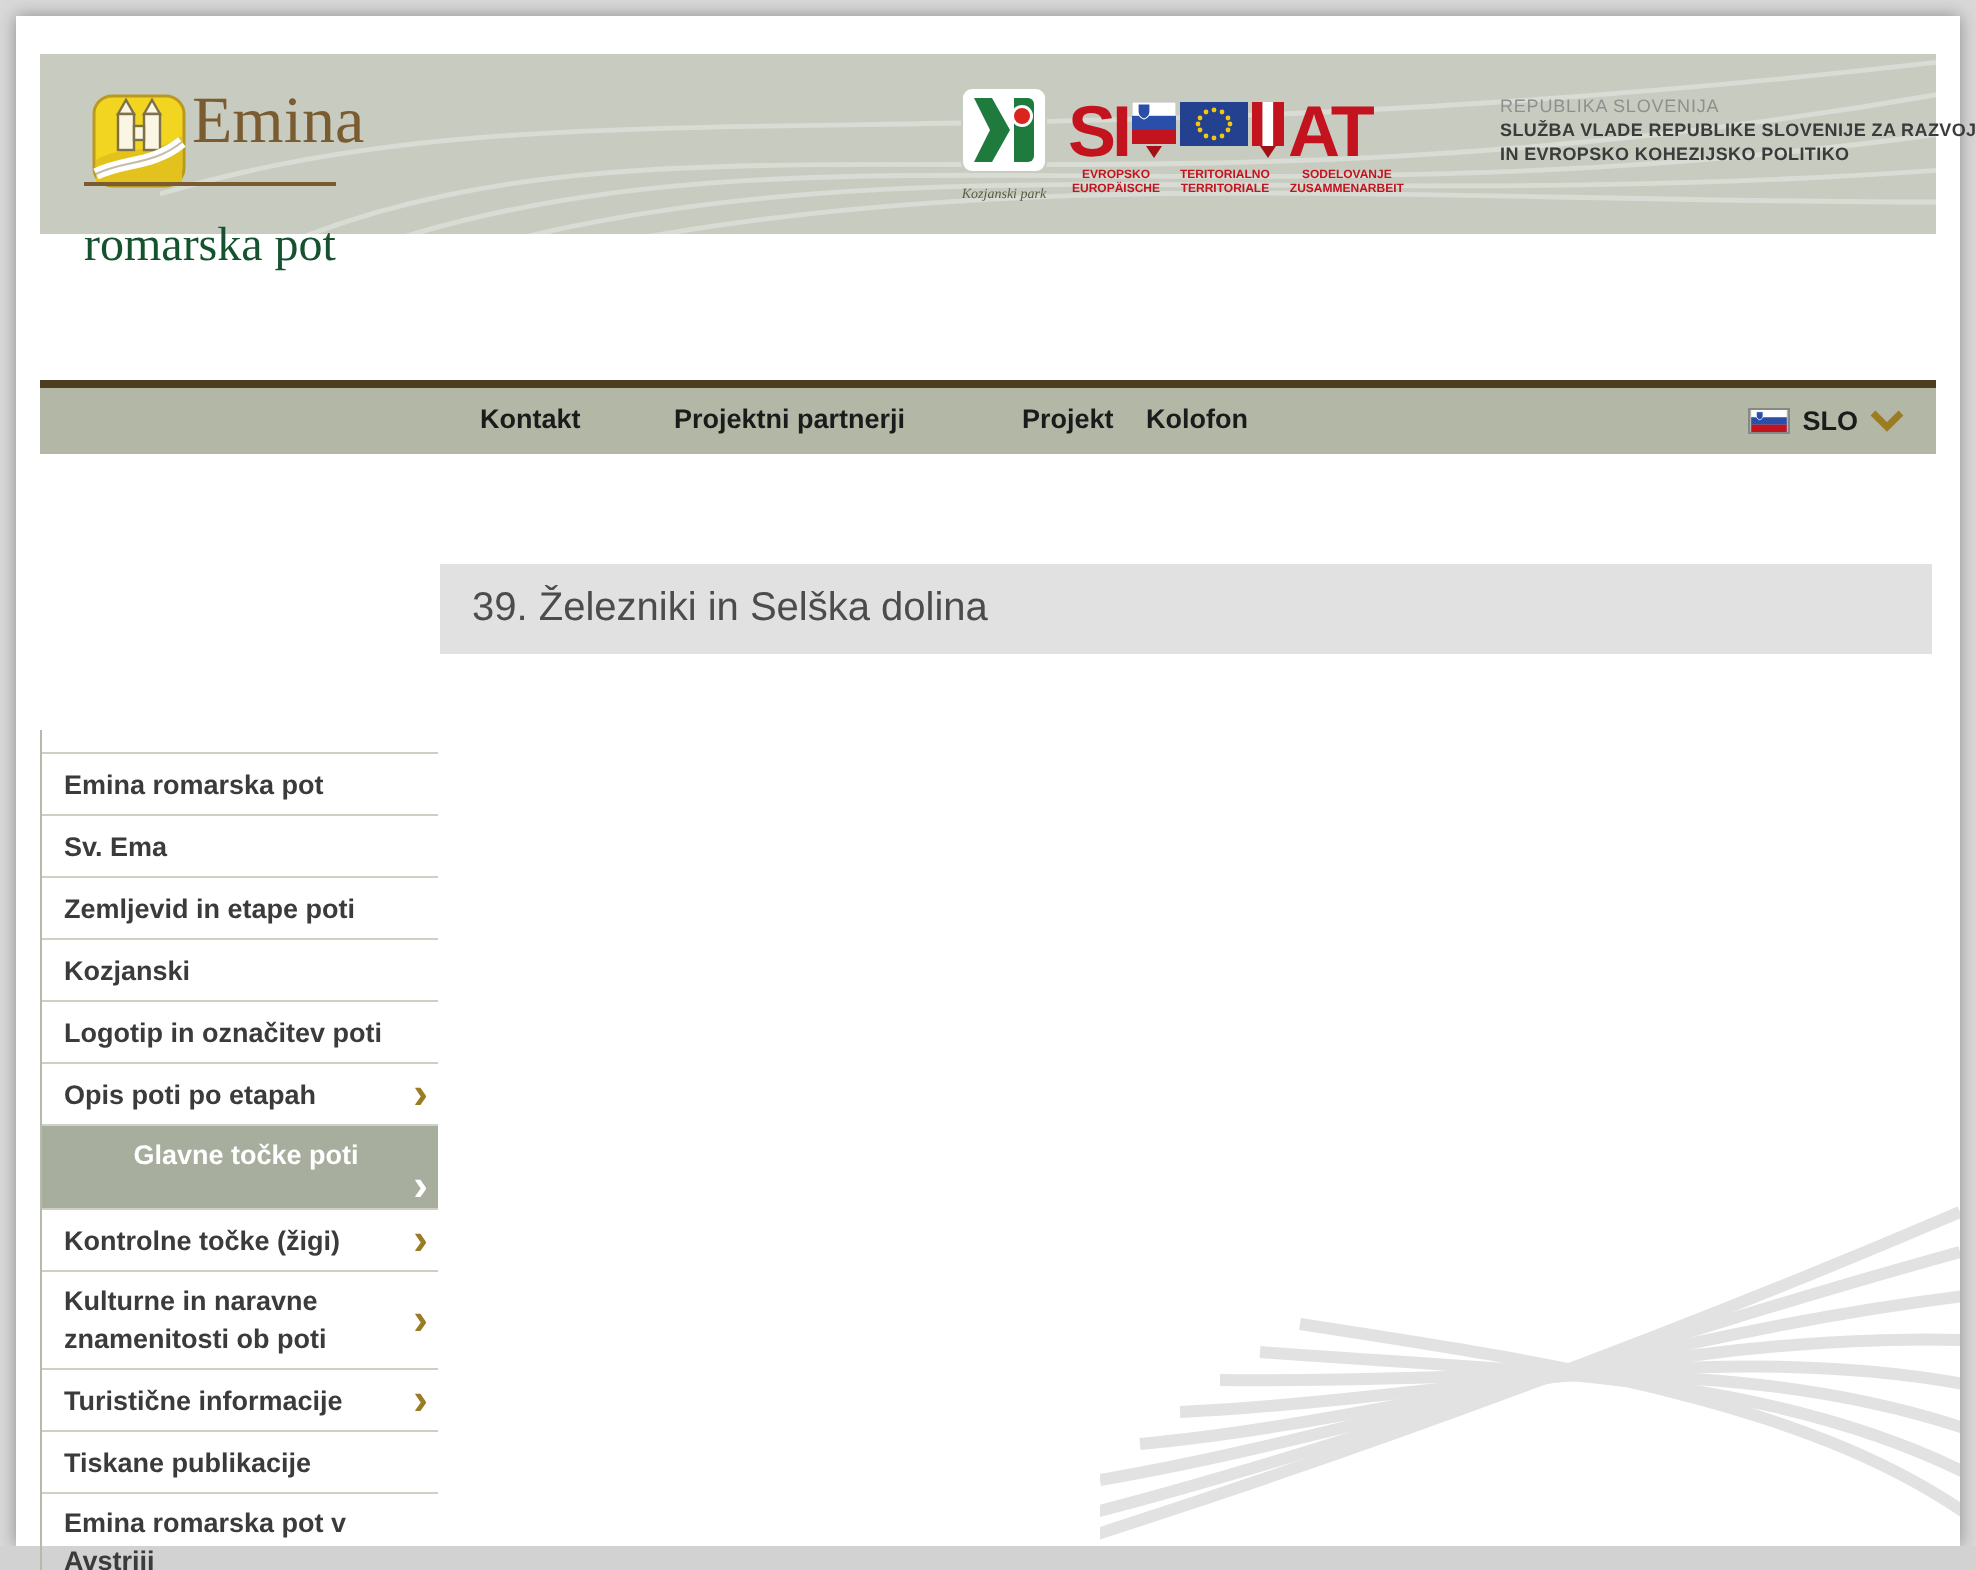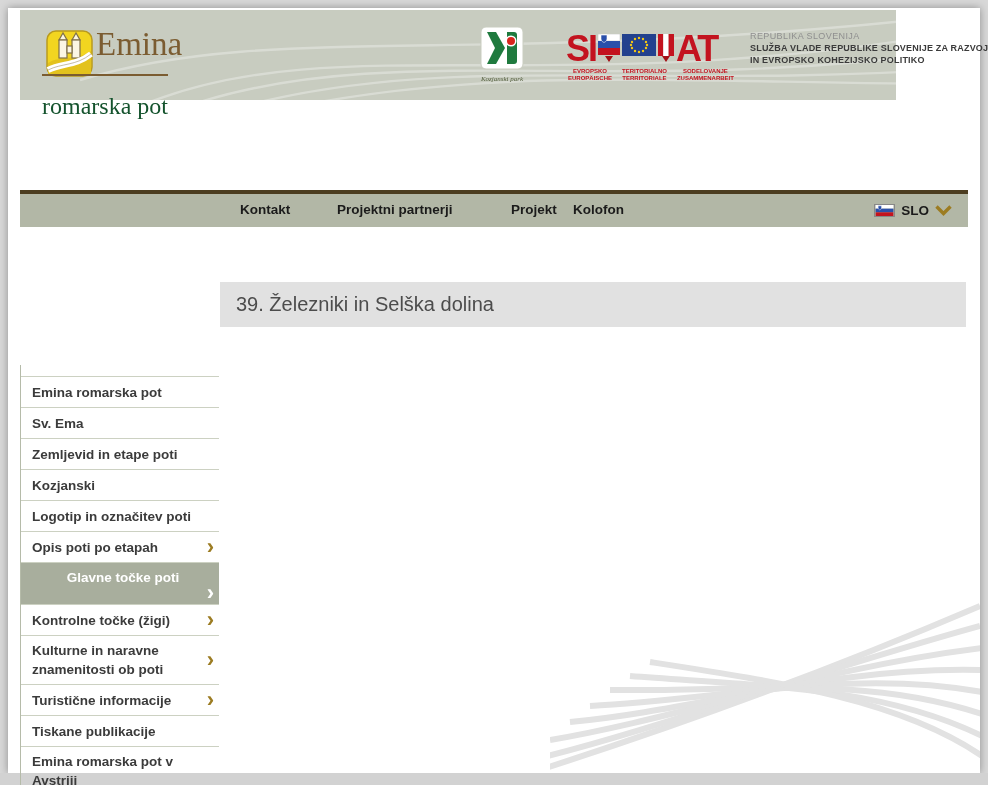--- a/index.html
+++ b/index.html
@@ -1,29 +1,29 @@
 <!DOCTYPE html>
 <html><head>
 <meta charset="utf-8">
 <style>
   * { margin:0; padding:0; box-sizing:border-box; }
   body { background:#bdbdbd; font-family:"Liberation Sans", sans-serif; }
   .screen { position:relative; width:988px; height:785px; background:#d8d8d8; overflow:hidden; }
   .page { position:absolute; left:8px; top:8px; width:972px; height:765px; background:#fff; box-shadow:0 0 8px rgba(0,0,0,.35); }
 
   
-  .header { position:absolute; left:12px; top:2px; width:876px; height:90px; background:#c8ccc0; }
+  .header { position:absolute; left:12px; top:19px; width:948px; height:90px; background:#c8ccc0; }
   .waves { position:absolute; left:0; top:0; }
   .logo { position:absolute; left:10px; top:6px; width:230px; height:84px; cursor:pointer; }
   .logo-icon { position:absolute; left:16px; top:14px; }
   .logo-title { position:absolute; left:66px; top:10px; font-family:"Liberation Serif", serif; font-size:33px; color:#7b5c31; }
   .logo-sub { position:absolute; left:12px; top:58px; font-family:"Liberation Serif", serif; font-size:24px; color:#14532d; border-top:2px solid #7b5c31; padding-top:17px; }
   .partner-kp { position:absolute; left:446px; top:16px; width:72px; text-align:center; }
   .kp-caption { font-family:"Liberation Serif", serif; font-style:italic; font-size:7px; color:#55603f; margin-top:1px; }
-  .partner-siat { position:absolute; left:514px; top:22px;margin-left:32px; }
+  .partner-siat { position:absolute; left:514px; top:22px; }
   .siat-row { display:flex; align-items:flex-start; }
   .siat-letters { font-size:36px; font-weight:bold; color:#c3131f; letter-spacing:-2px; line-height:34px; }
   .siat-flags { display:flex; align-items:flex-start; margin:2px 2px 0; gap:2px; }
   .flag-stack { display:flex; flex-direction:column; align-items:center; }
   .siat-captions { display:flex; gap:10px; margin-top:2px; margin-left:2px; }
   .siat-captions div { font-size:6px; font-weight:bold; color:#c3131f; line-height:7px; text-align:center; }
   .partner-gov { position:absolute; left:706px; top:20px; display:flex; gap:24px; width:260px; }
   .gov-text { font-size:9px; line-height:12px; white-space:nowrap; }
   .gov-text .g1 { color:#8f8f8f; letter-spacing:.4px; }
   .gov-text .g2 { font-weight:bold; color:#3b3b3b; letter-spacing:.2px; }

